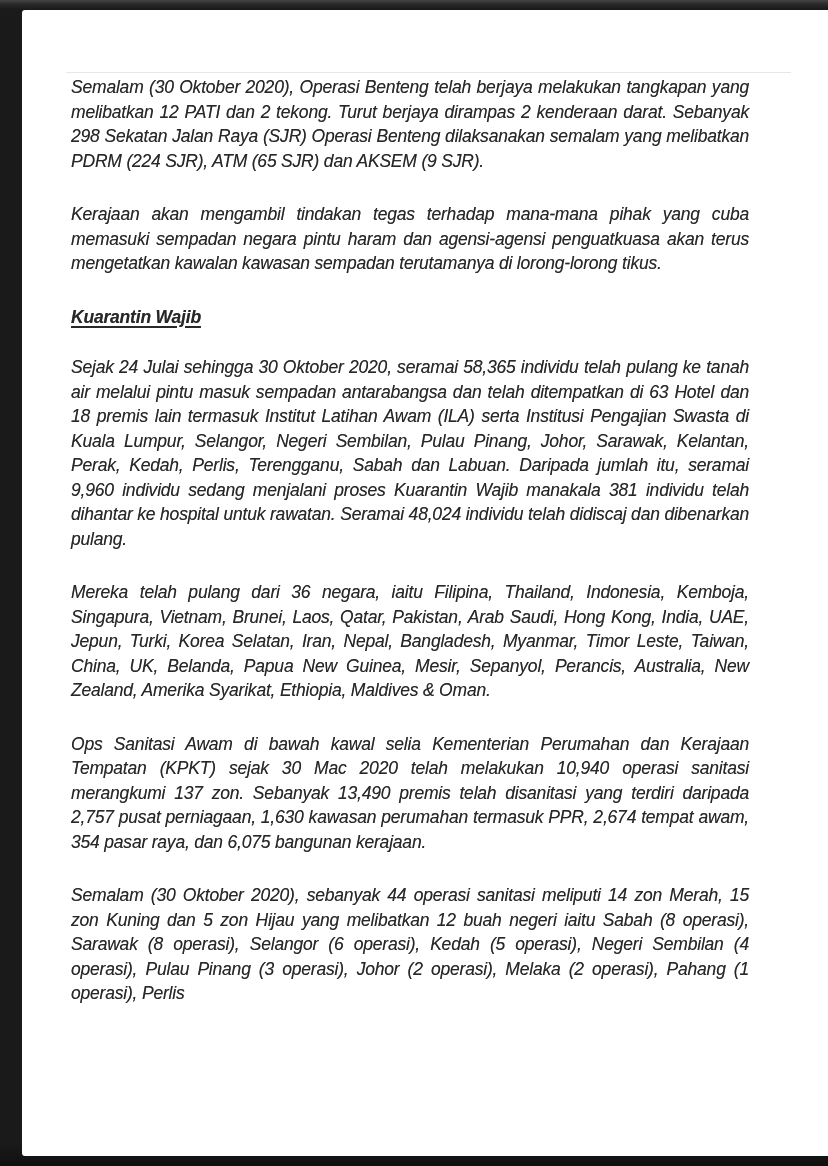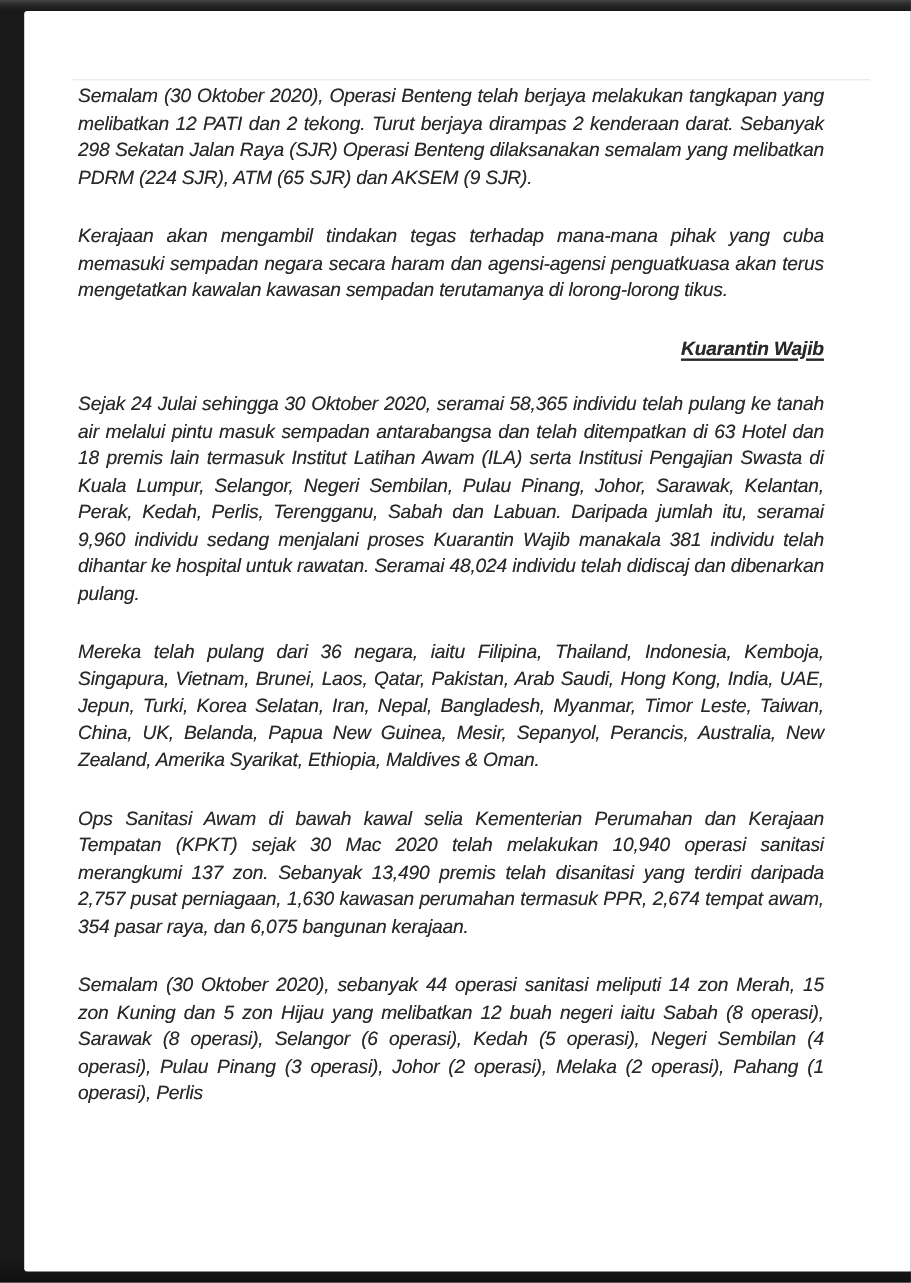--- a/index.html
+++ b/index.html
@@ -55,36 +55,35 @@
     margin: 0 0 29px 0;
   }
   .doc-heading {
     font-weight: bold;
     font-size: 17.5px;
     line-height: 24.5px;
     text-decoration: underline;
     text-decoration-thickness: 1.5px;
     text-underline-offset: 3px;
     margin: 21px 0 26px 0;
-    text-align: right;
   }
 </style>
 </head>
 <body>
 
 <div class="screen">
   <div class="page">
 
     <hr class="top-rule">
 
     <div class="doc-body">
 
       <p class="doc-para">Semalam (30 Oktober 2020), Operasi Benteng telah berjaya melakukan tangkapan yang melibatkan 12 PATI dan 2 tekong. Turut berjaya dirampas 2 kenderaan darat.  Sebanyak 298 Sekatan Jalan Raya (SJR) Operasi Benteng dilaksanakan semalam yang melibatkan PDRM (224 SJR), ATM (65 SJR) dan AKSEM (9 SJR).</p>
 
-      <p class="doc-para">Kerajaan akan mengambil tindakan tegas terhadap mana-mana pihak yang cuba memasuki sempadan negara secara haram dan agensi-agensi penguatkuasa akan terus mengetatkan kawalan kawasan sempadan terutamanya di lorong-lorong tikus.</p>
+      <p class="doc-para">Kerajaan akan mengambil tindakan tegas terhadap mana-mana pihak yang cuba memasuki sempadan negara pintu haram dan agensi-agensi penguatkuasa akan terus mengetatkan kawalan kawasan sempadan terutamanya di lorong-lorong tikus.</p>
 
       <h2 class="doc-heading">Kuarantin Wajib</h2>
 
       <p class="doc-para">Sejak 24 Julai sehingga 30 Oktober 2020, seramai 58,365 individu telah pulang ke tanah air melalui pintu masuk sempadan antarabangsa dan telah ditempatkan di 63 Hotel dan 18 premis lain termasuk Institut Latihan Awam (ILA) serta Institusi Pengajian Swasta di Kuala Lumpur, Selangor, Negeri Sembilan, Pulau Pinang, Johor, Sarawak, Kelantan, Perak, Kedah, Perlis, Terengganu, Sabah dan Labuan. Daripada jumlah itu, seramai 9,960 individu sedang menjalani proses Kuarantin Wajib manakala 381 individu telah dihantar ke hospital untuk rawatan. Seramai 48,024 individu telah didiscaj dan dibenarkan pulang.</p>
 
       <p class="doc-para">Mereka telah pulang dari 36 negara, iaitu Filipina, Thailand, Indonesia, Kemboja, Singapura, Vietnam, Brunei, Laos, Qatar, Pakistan, Arab Saudi, Hong Kong, India, UAE, Jepun, Turki, Korea Selatan, Iran, Nepal, Bangladesh, Myanmar, Timor Leste, Taiwan, China, UK, Belanda, Papua New Guinea, Mesir, Sepanyol, Perancis, Australia, New Zealand, Amerika Syarikat, Ethiopia, Maldives &amp; Oman.</p>
 
 
       <p class="doc-para">Ops Sanitasi Awam di bawah kawal selia Kementerian Perumahan dan Kerajaan Tempatan (KPKT) sejak 30 Mac 2020 telah melakukan 10,940 operasi sanitasi merangkumi 137 zon. Sebanyak 13,490 premis telah disanitasi yang terdiri daripada 2,757 pusat perniagaan, 1,630 kawasan perumahan termasuk PPR, 2,674 tempat awam, 354 pasar raya, dan 6,075 bangunan kerajaan.</p>
 

